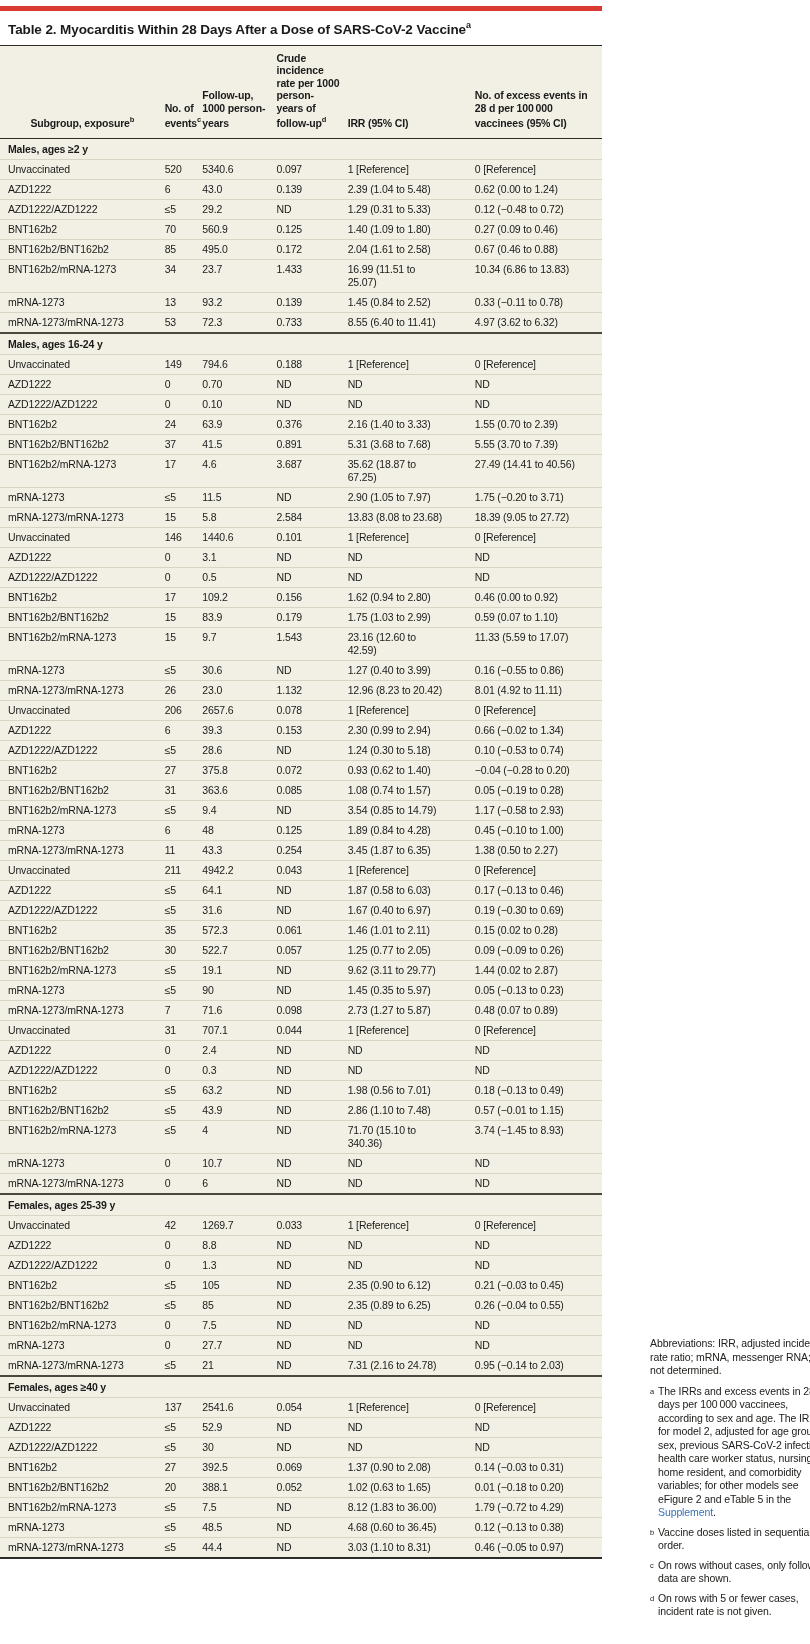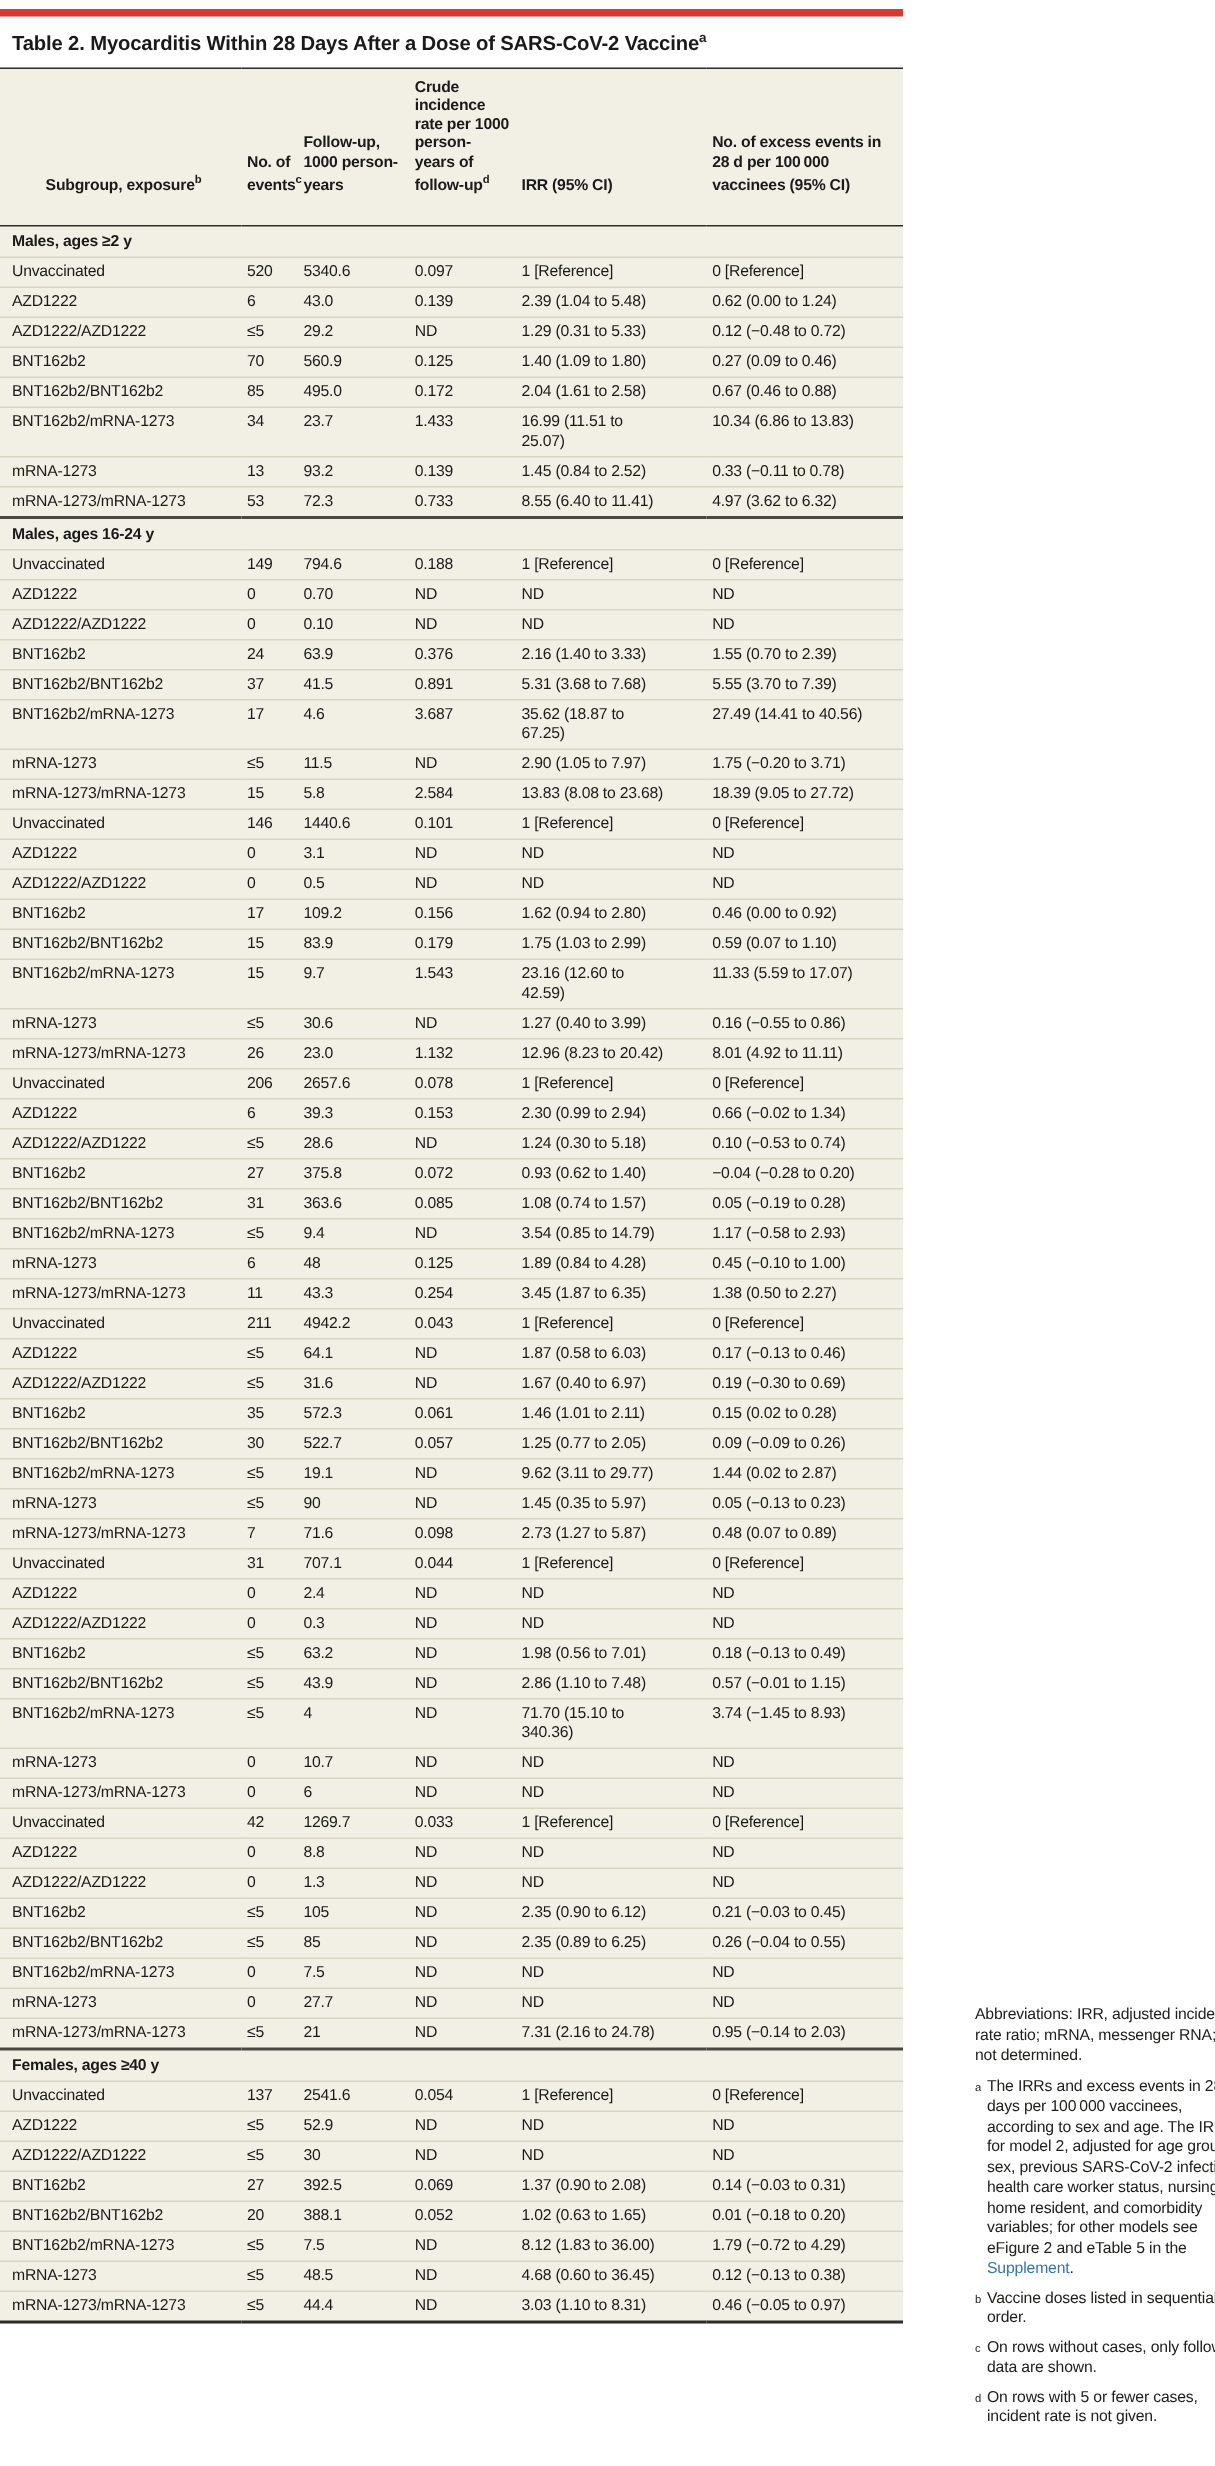--- a/index.html
+++ b/index.html
@@ -19,21 +19,21 @@
   .red-bar{height:5px;background:var(--accent);}
   .table-title{font-size:13.5px;font-weight:bold;padding:9px 2px 8px 8px;letter-spacing:-0.1px;}
   .table-title sup{font-size:9px;font-weight:bold;}
 
   table.main{width:602px;border-collapse:collapse;background:var(--cream);
     border-top:1.5px solid var(--dark);table-layout:fixed;}
   col.c1{width:158px;} col.c2{width:37px;} col.c3{width:73px;}
   col.c4{width:70px;} col.c5{width:125px;} col.c6{width:129px;}
 
   th{font-size:10.5px;font-weight:bold;text-align:left;vertical-align:bottom;
-     padding:6px 4px 20px 4px;border-bottom:1.8px solid var(--dark);
+     padding:6px 4px 9px 4px;border-bottom:1.8px solid var(--dark);
      line-height:12.5px;letter-spacing:-0.15px;}
   th:first-child{padding-left:8px;text-align:center;}
   th sup{font-size:7.5px;}
 
   td{font-size:10.5px;line-height:13px;padding:3px 3px 3px 4px;vertical-align:top;
      border-top:1px solid var(--rowline);letter-spacing:-0.15px;white-space:pre-line;}
   td:first-child{padding-left:8px;}
   tr.section-row td{font-weight:bold;border-top:2px solid var(--divider);
      padding-top:4px;padding-bottom:3px;}
   tbody tr.section-row:first-child td{border-top:none;}
@@ -462,20 +462,23 @@
             <td>ND</td>
           </tr>
           <tr>
             <td>mRNA-1273/mRNA-1273</td>
             <td>0</td>
             <td>6</td>
             <td>ND</td>
             <td>ND</td>
             <td>ND</td>
           </tr>
+          <tr class="section-row">
+            <td colspan="6">Females, ages 25-39 y</td>
+          </tr>
           <tr>
             <td>Unvaccinated</td>
             <td>42</td>
             <td>1269.7</td>
             <td>0.033</td>
             <td>1 [Reference]</td>
             <td>0 [Reference]</td>
           </tr>
           <tr>
             <td>AZD1222</td>

